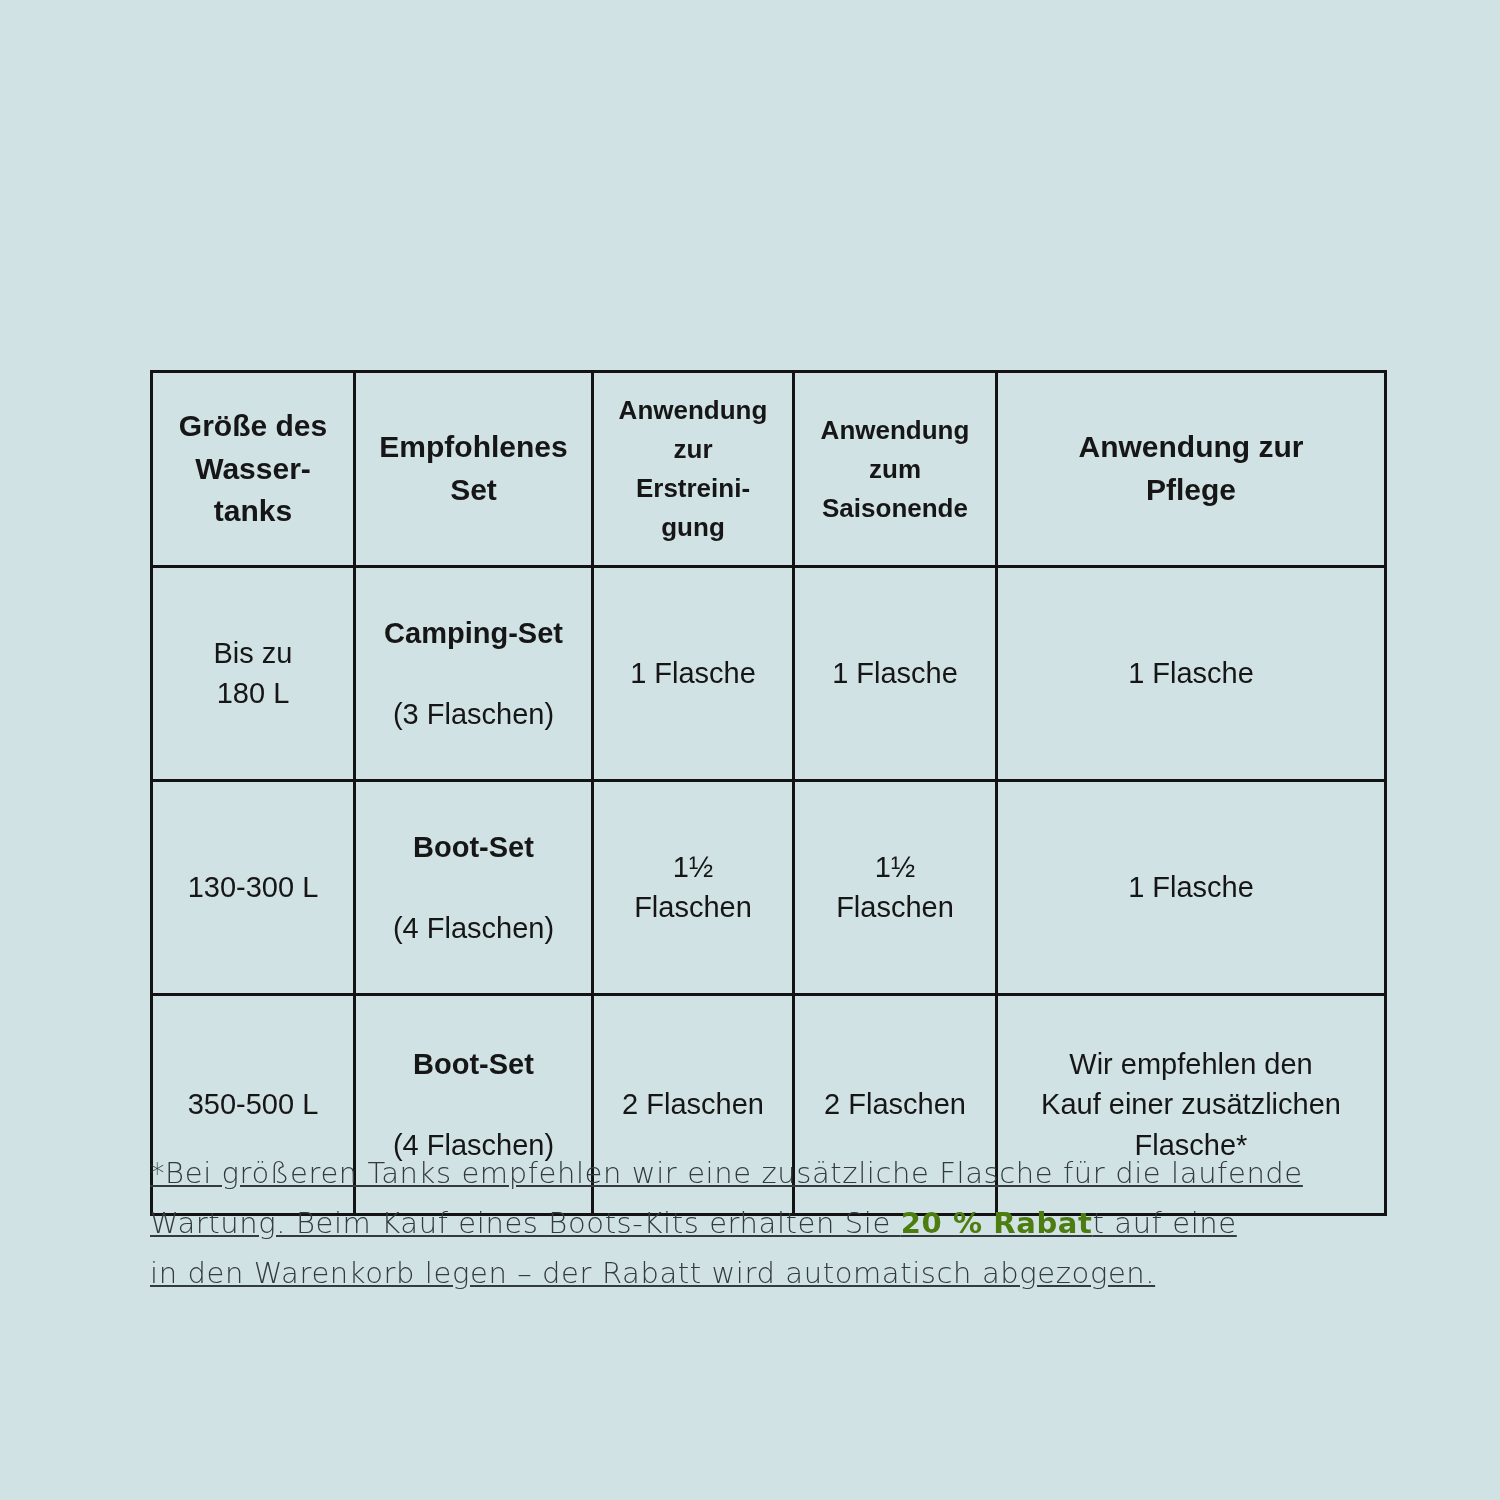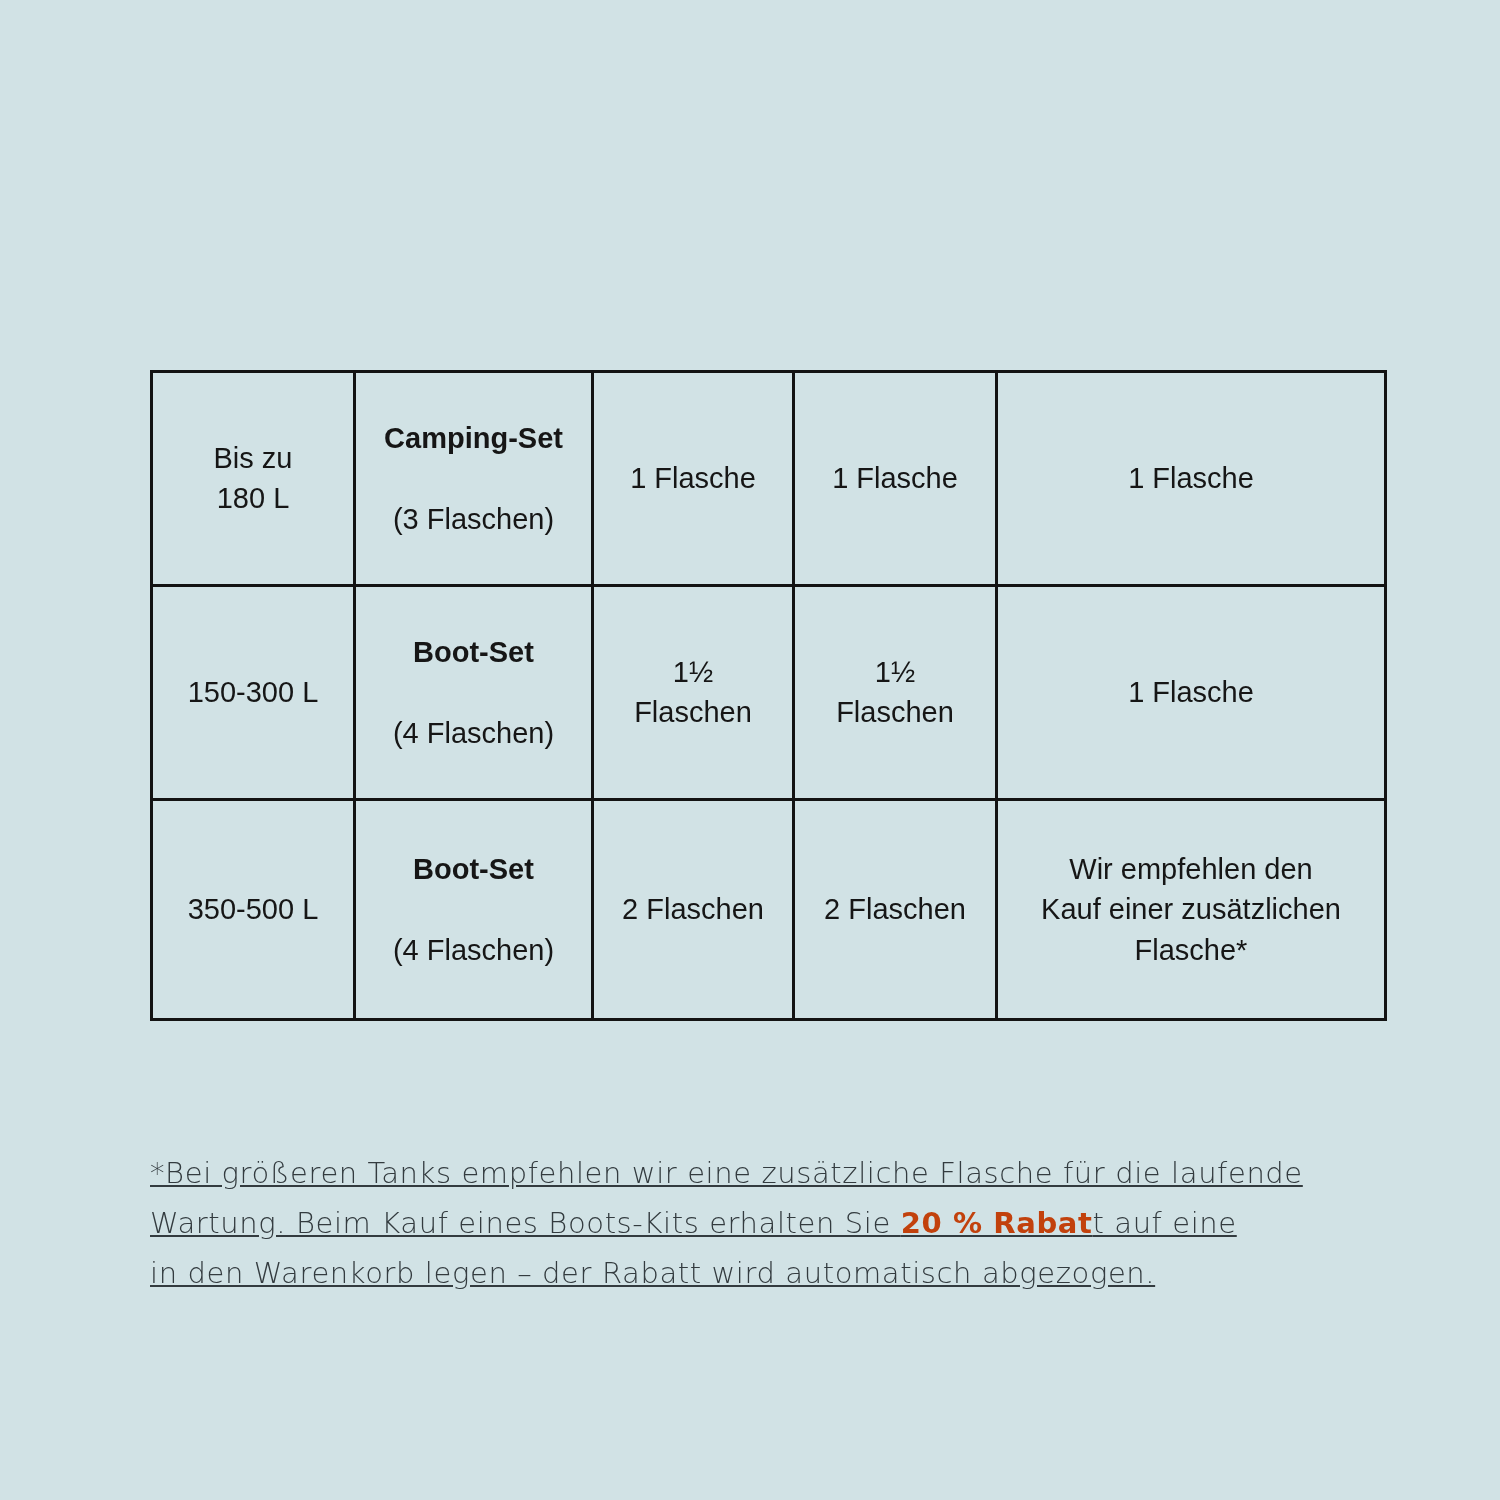--- a/index.html
+++ b/index.html
@@ -63,50 +63,66 @@
     width: 1230px;
     font-family: "DejaVu Sans", sans-serif;
     font-weight: 300;
     font-size: 29px;
     line-height: 50px;
     letter-spacing: 0.6px;
     color: #333b3f;
     text-decoration: underline;
   }
   .footnote-line { white-space: nowrap; }
-  .footnote-line b { font-weight: bold; color: #c2410c; }
+  .footnote-line b { font-weight: bold; color: #4d7c0f; }
 </style>
 </head>
 <body>
 
 <div class="table-wrap">
   <table class="usage-table">
     <colgroup>
       <col style="width:203px">
       <col style="width:238px">
       <col style="width:201px">
       <col style="width:203px">
       <col style="width:389px">
     </colgroup>
     <tbody>
+      <tr class="header-row">
+        <th>Größe des
+Wasser-
+tanks</th>
+        <th>Empfohlenes
+Set</th>
+        <th class="small-header">Anwendung
+zur
+Erstreini-
+gung</th>
+        <th class="small-header">Anwendung
+zum
+Saisonende</th>
+        <th>Anwendung zur
+Pflege</th>
+      </tr>
 
       <tr class="row-1">
         <td>Bis zu
 180 L</td>
         <td>
           <span class="set-name">Camping-Set</span>
           <span class="set-detail">(3 Flaschen)</span>
         </td>
         <td>1 Flasche</td>
         <td>1 Flasche</td>
         <td>1 Flasche</td>
       </tr>
 
       <tr class="row-2">
-        <td>150-300 L</td>
+        <td>130-300 L</td>
         <td>
           <span class="set-name">Boot-Set</span>
           <span class="set-detail">(4 Flaschen)</span>
         </td>
         <td>1½
 Flaschen</td>
         <td>1½
 Flaschen</td>
         <td>1 Flasche</td>
       </tr>

